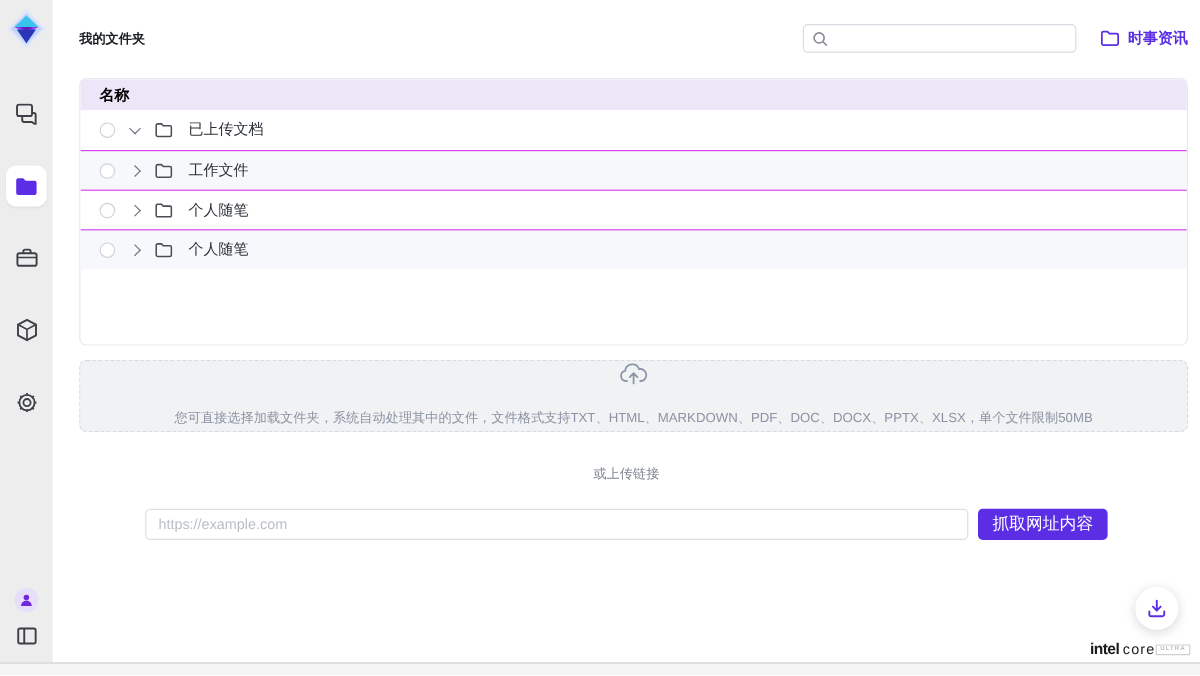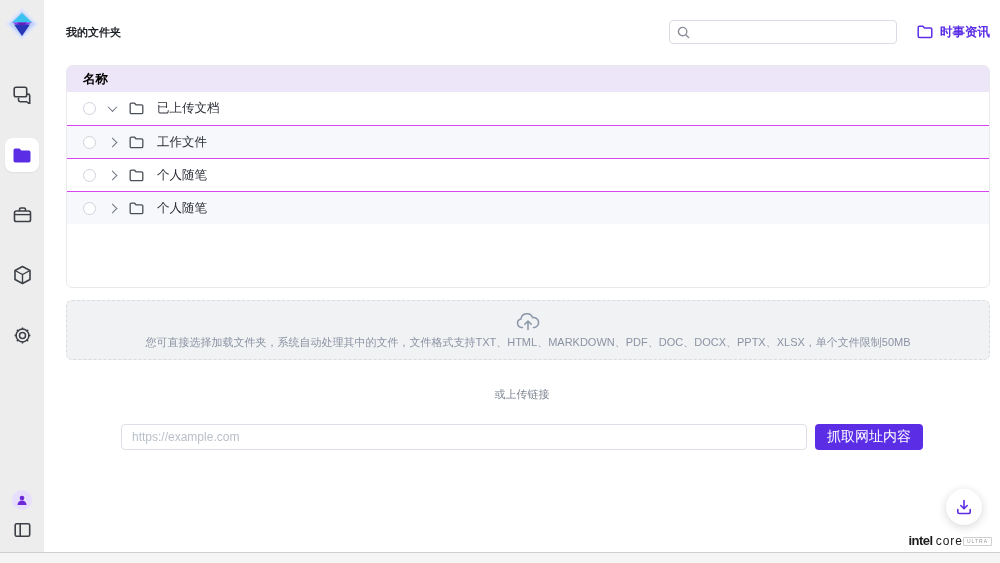--- a/index.html
+++ b/index.html
@@ -30,21 +30,21 @@
   .table-head { height:26px; background:#ede6f8; display:flex; align-items:center; padding:0 16px; font-size:12.5px; font-weight:bold; color:#000000; }
   .t-row { height:33px; display:flex; align-items:center; padding:0 16px; gap:13px; font-size:12.5px; color:#2b2f36; border-top:1px solid #d946ef; cursor:pointer; background:#fff; }
   .t-row.alt { background:#f7f8fc; }
   .t-row:first-child { border-top:none; }
   .cbx { width:13px; height:13px; border:1.4px solid #cfd3db; border-radius:50%; background:#fff; flex:0 0 auto; }
   .chev { width:7px; height:7px; border-right:1.6px solid #6f7681; border-bottom:1.6px solid #6f7681; flex:0 0 auto; }
   .chev.down { transform:rotate(45deg) translate(-1px,-1px); }
   .chev.right { transform:rotate(-45deg); }
 
   
-  .upload-zone { margin:12px 10px 0 22px; width:924px; height:60px; background:#f1f2f4; border:1.5px dashed #d8dbe1; border-radius:6px; display:flex; flex-direction:column; align-items:center; justify-content:center; gap:4px; cursor:pointer; }
+  .upload-zone { margin:12px 10px 0 22px; width:924px; height:60px; background:#f1f2f4; border:1.5px dashed #d8dbe1; border-radius:6px; display:flex; flex-direction:column; align-items:center; gap:20px; cursor:pointer; }
   .upload-hint { font-size:11px; color:#8b93a3; }
 
   .or-link { text-align:center; margin-top:27px; font-size:11px; color:#7d8591; }
 
   .link-row { margin:22px auto 0; width:802px; display:flex; gap:8px; }
   .url-input { flex:1; height:26px; border:1px solid #dcdfe5; border-radius:4px; padding:0 10px; font-size:12px; color:#737373; outline:none; font-family:inherit; }
   .url-input::placeholder { color:#b9bfc9; }
   .fetch-btn { height:26px; padding:0 12px; background:#5b2ee6; color:#fff; border:none; border-radius:4px; font-size:14px; cursor:pointer; font-family:inherit; white-space:nowrap; }
 
   

